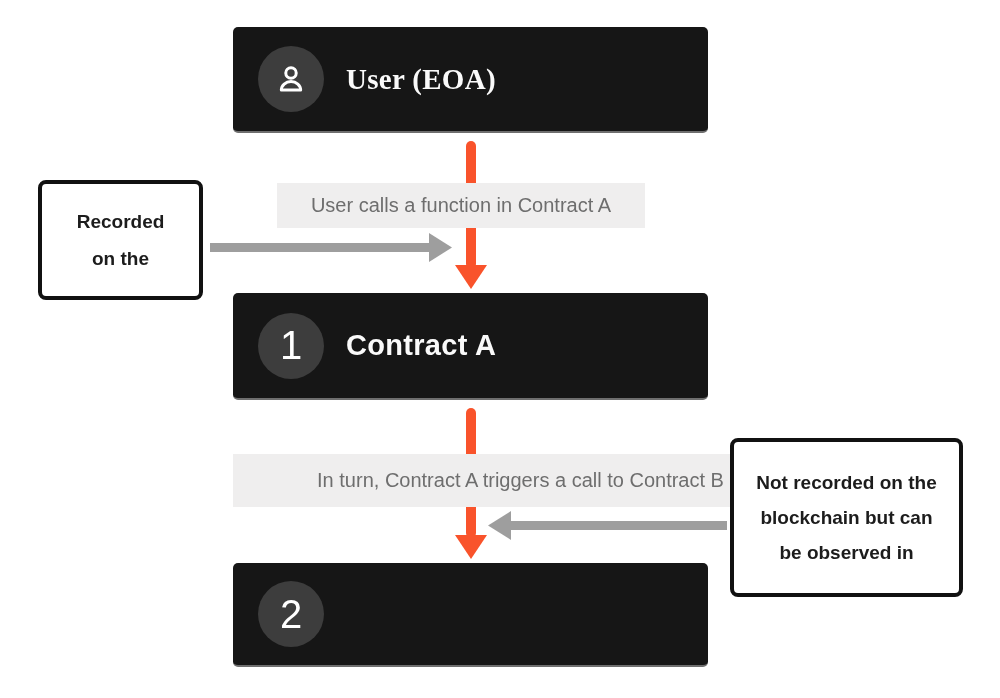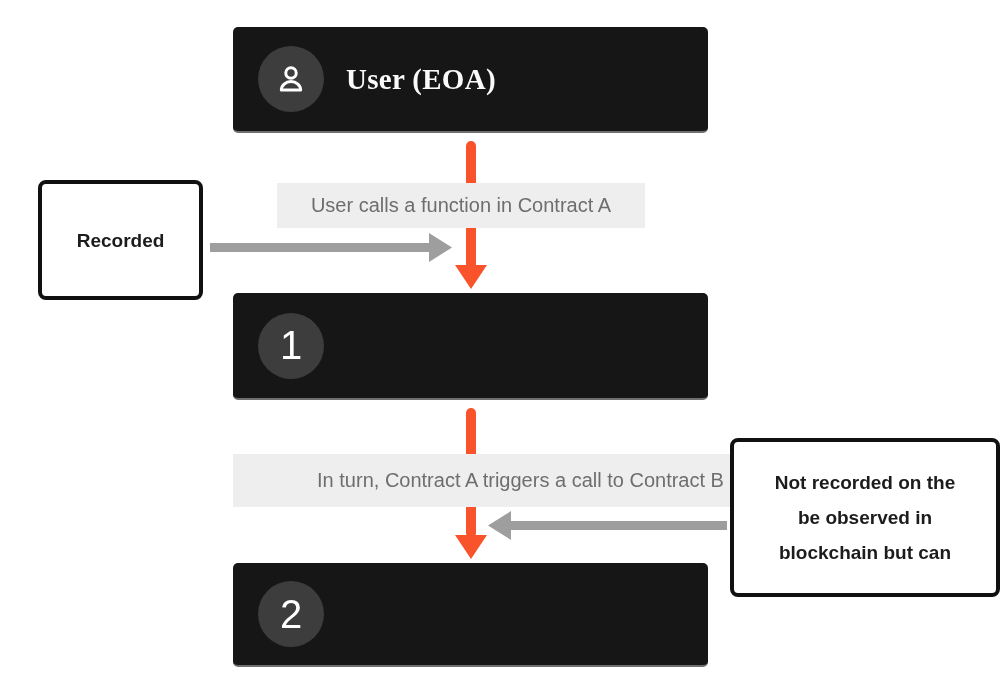--- a/index.html
+++ b/index.html
@@ -83,21 +83,21 @@
     color: #1c1c1c;
     font-weight: bold;
     font-size: 19px;
     text-align: center;
     display: flex;
     flex-direction: column;
     justify-content: center;
     z-index: 2;
   }
   .annotation-left  { left: 38px;  top: 180px; width: 165px; height: 120px; line-height: 37px; }
-  .annotation-right { left: 730px; top: 438px; width: 270px; height: 159px; line-height: 35px; }
+  .annotation-right { left: 730px; top: 438px; width: 233px; height: 159px; line-height: 35px; }
 </style>
 </head>
 <body>
 
 <div class="canvas">
 
   <svg class="arrows-layer" width="1000" height="698" viewBox="0 0 1000 698">
 
     <g fill="#f9532b">
       <rect x="466" y="141" width="10" height="128" rx="5"></rect>
@@ -127,31 +127,33 @@
         <path d="M5.9 19 a6.1 5.4 0 0 1 12.2 0 Z" stroke-linejoin="round"></path>
       </svg>
     </div>
     <div class="node-title">User (EOA)</div>
   </div>
 
   <div class="flow-label flow-label-1">User calls a function in Contract A</div>
 
   <div class="node node-a">
     <div class="badge">1</div>
+    <div class="node-title">Contract A</div>
   </div>
 
   <div class="flow-label flow-label-2">In turn, Contract A triggers a call to Contract B</div>
 
   <div class="node node-b">
     <div class="badge">2</div>
   </div>
 
   <div class="annotation annotation-left">
     <div>Recorded</div>
+    <div>on the</div>
   </div>
 
   <div class="annotation annotation-right">
     <div>Not recorded on the</div>
+    <div>blockchain but can</div>
     <div>be observed in</div>
-    <div>blockchain but can</div>
   </div>
 
 </div>
 
 </body></html>

